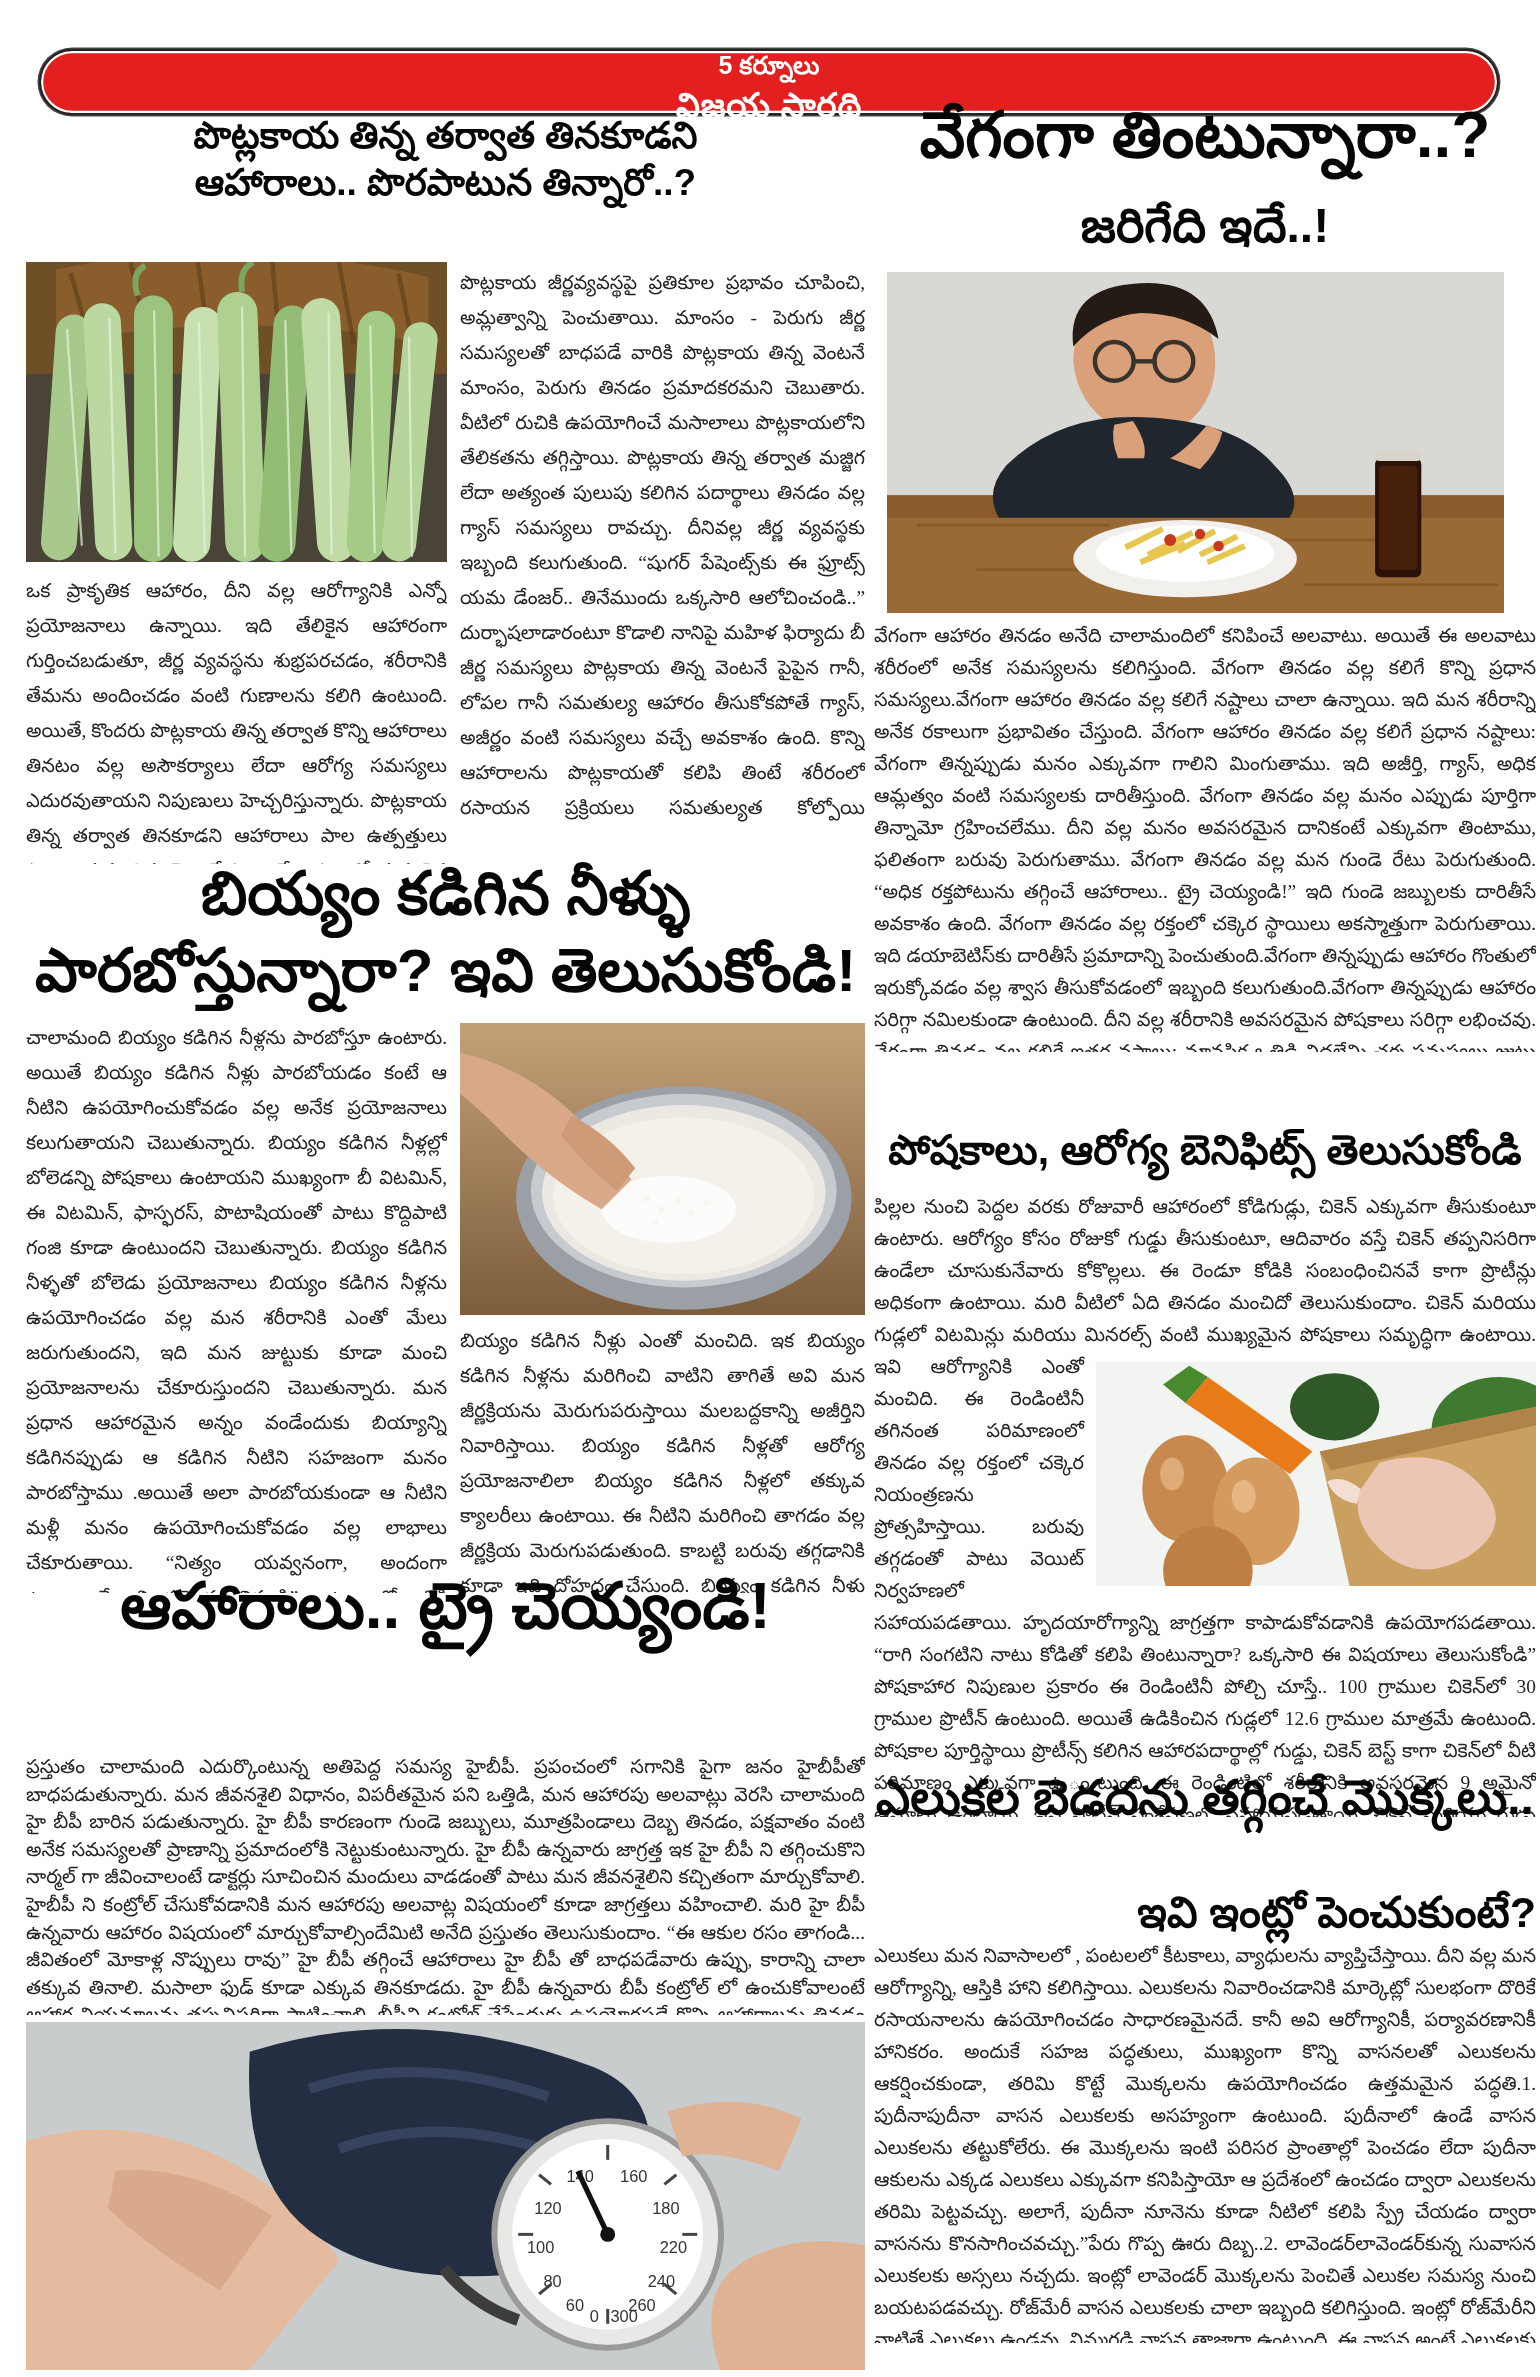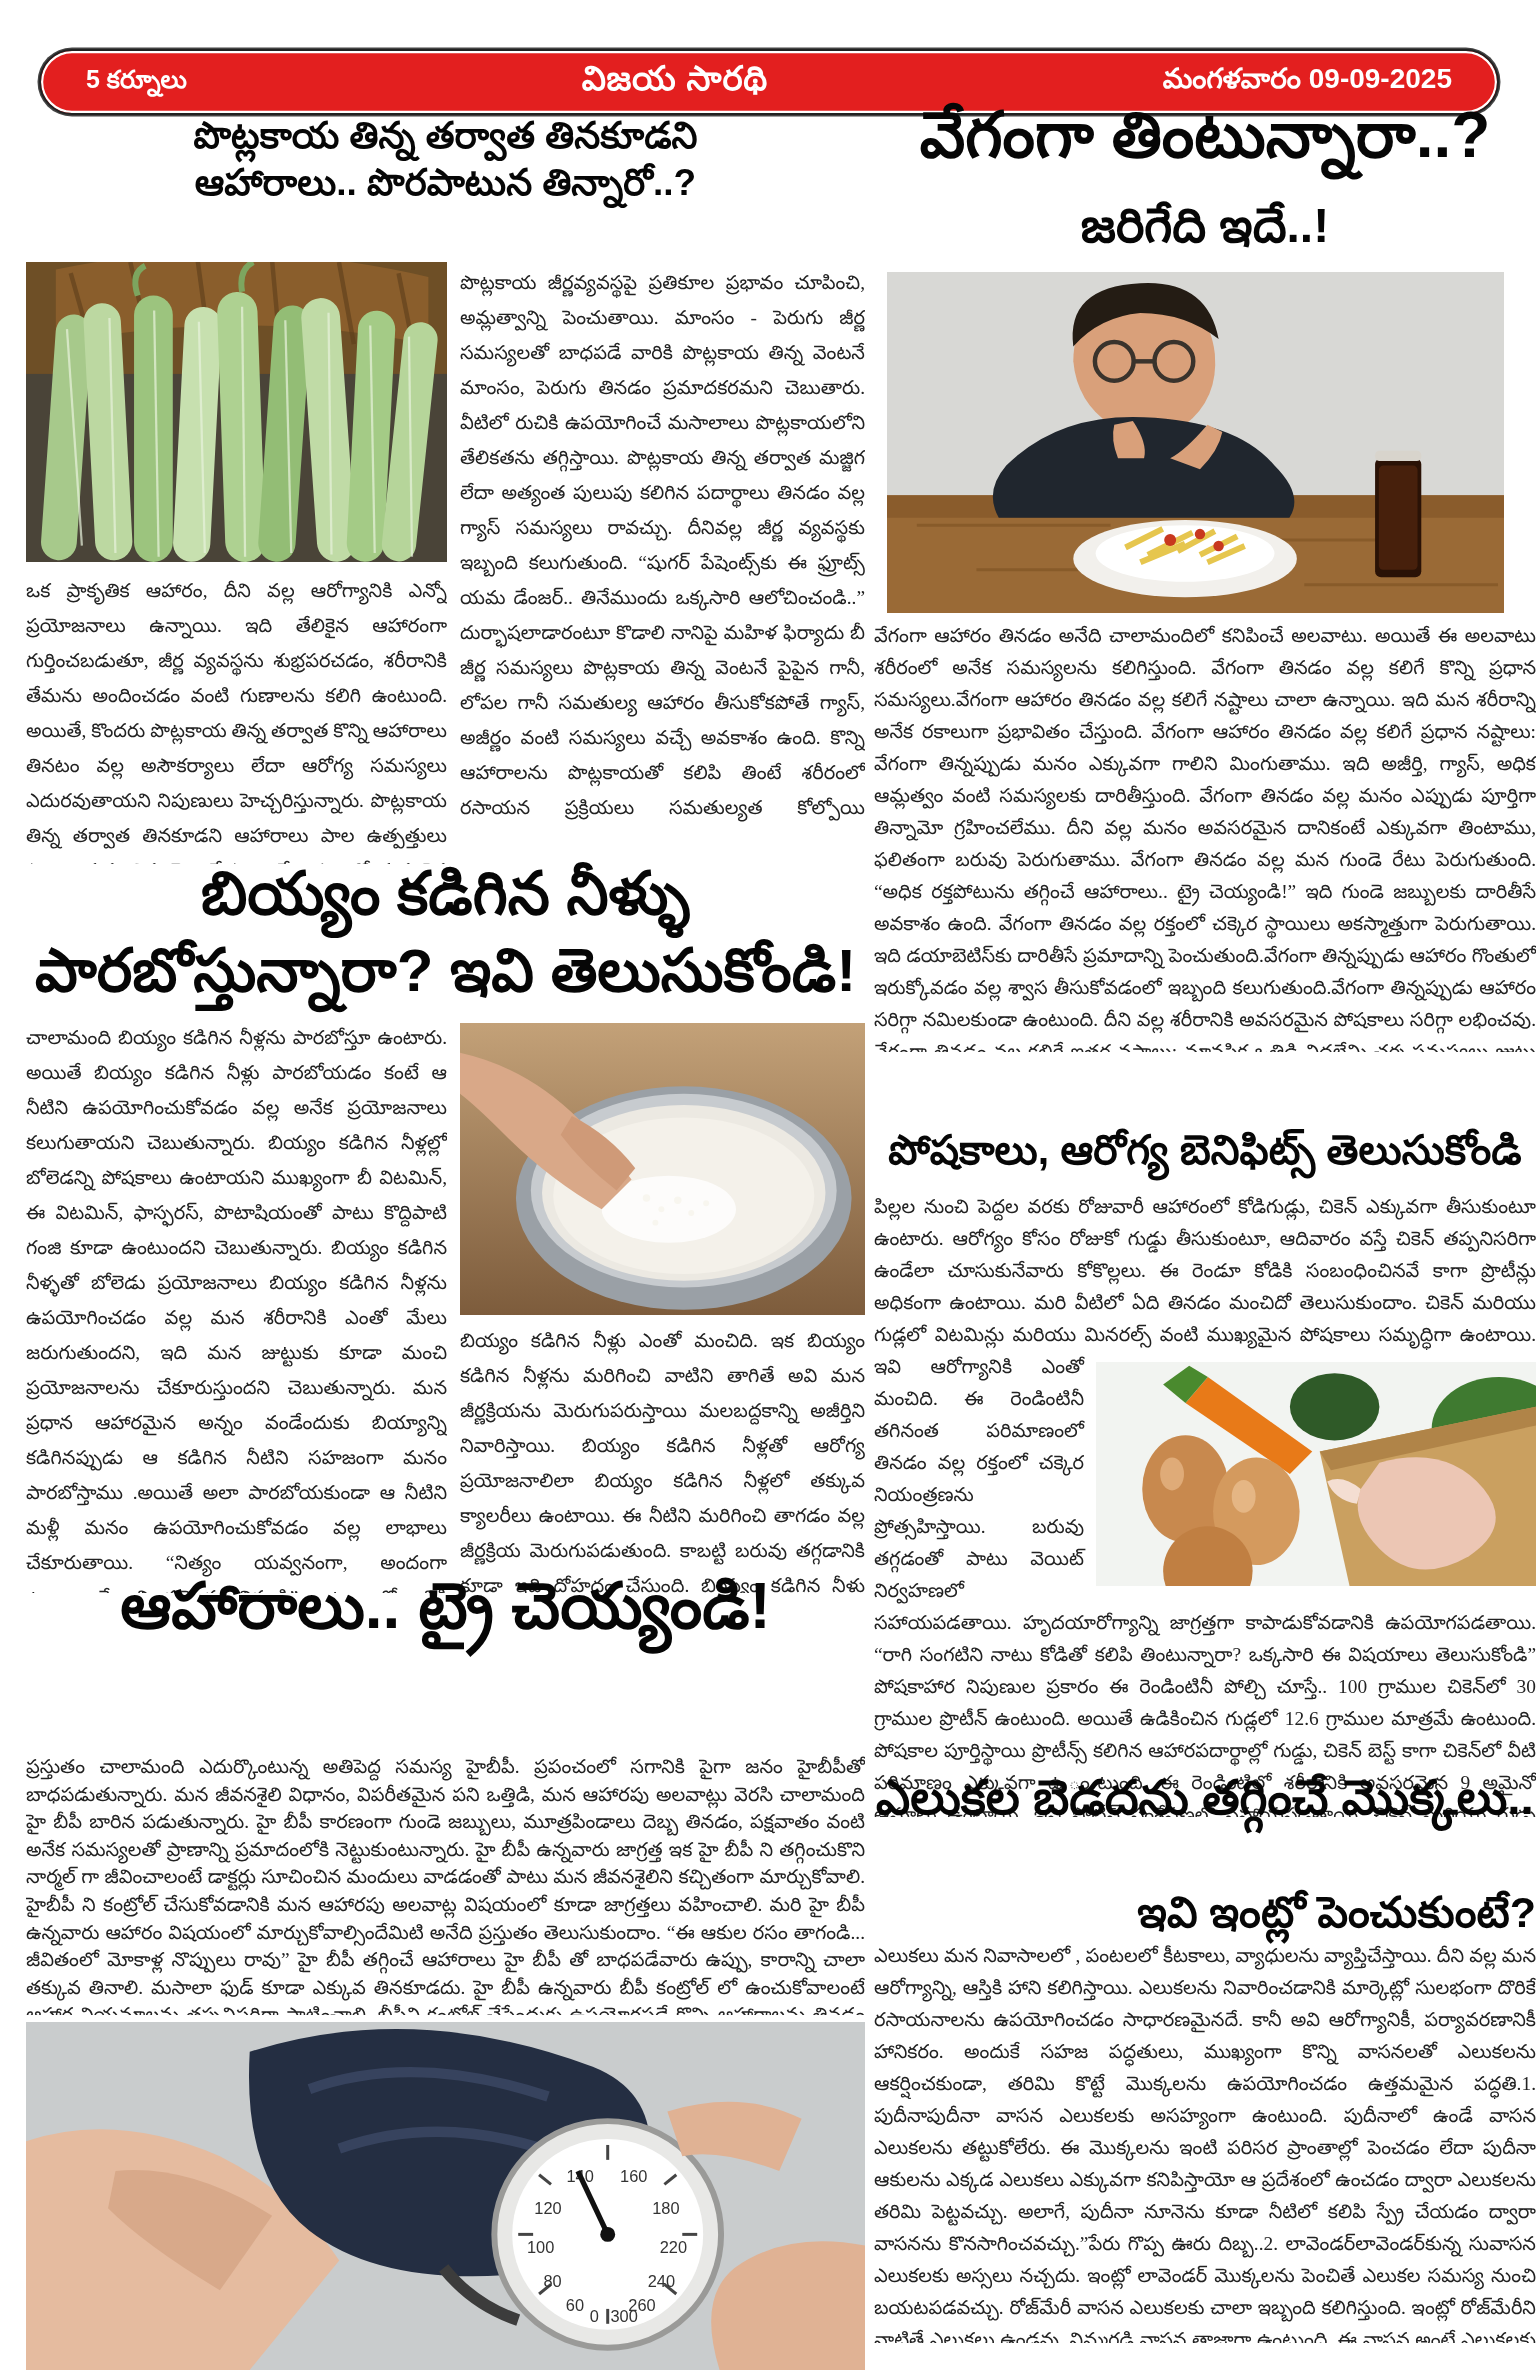--- a/index.html
+++ b/index.html
@@ -3,21 +3,21 @@
 <meta charset="utf-8">
 <style>
   html,body{margin:0;padding:0;background:#ffffff;}
   .page{position:relative;width:1541px;height:2377px;background:#ffffff;overflow:hidden;
         font-family:"Liberation Serif","DejaVu Serif",serif;color:#1c1c1c;}
   
   .masthead{position:absolute;left:39px;top:49px;width:1460px;height:66px;
             background:#e31f1f;border-radius:33px;border:2.2px solid #222;
             box-shadow:0 0 0 2.2px #fff inset,0 0 0 1.5px #444;
             display:flex;align-items:center;justify-content:space-between;
-            padding:0 45px;box-sizing:border-box;}
+            padding:0 45px;box-sizing:border-box;flex-direction:column;}
   .masthead span{color:#fff;font-weight:bold;font-family:"Liberation Sans","DejaVu Sans",sans-serif;}
   .m-left{font-size:25px;}
   .m-center{font-size:34px;letter-spacing:0.7px;}
   .m-right{font-size:28px;}
   
   .headline{position:absolute;font-weight:800;color:#060606;text-align:center;
             font-family:"Liberation Sans","DejaVu Sans",sans-serif;line-height:1.28;}
   .body-txt{position:absolute;font-size:19.4px;line-height:35px;text-align:justify;
             overflow:hidden;color:#222;}
   .tight{line-height:32px;}

